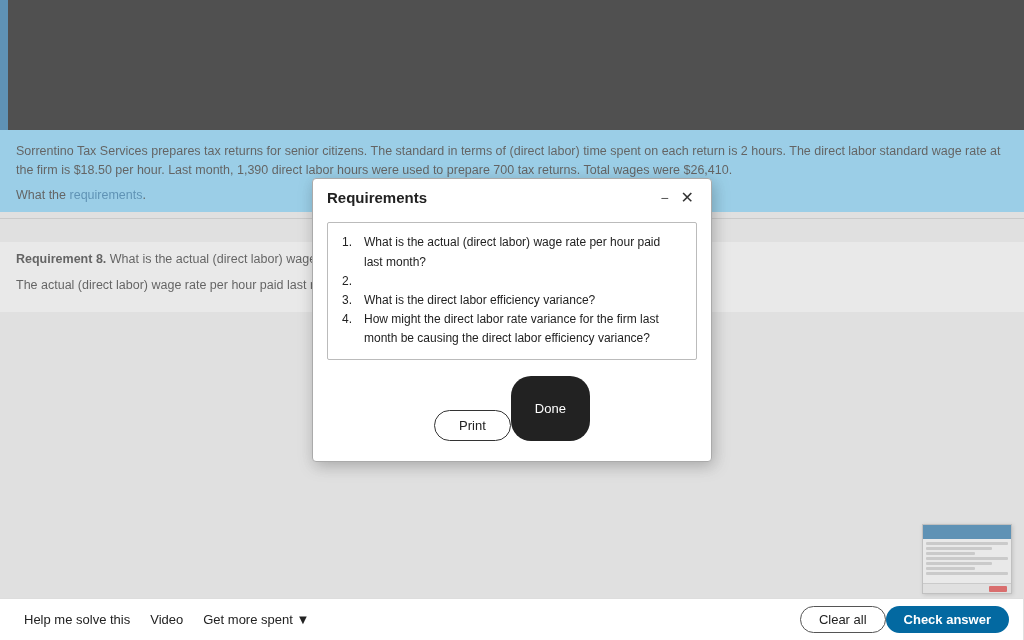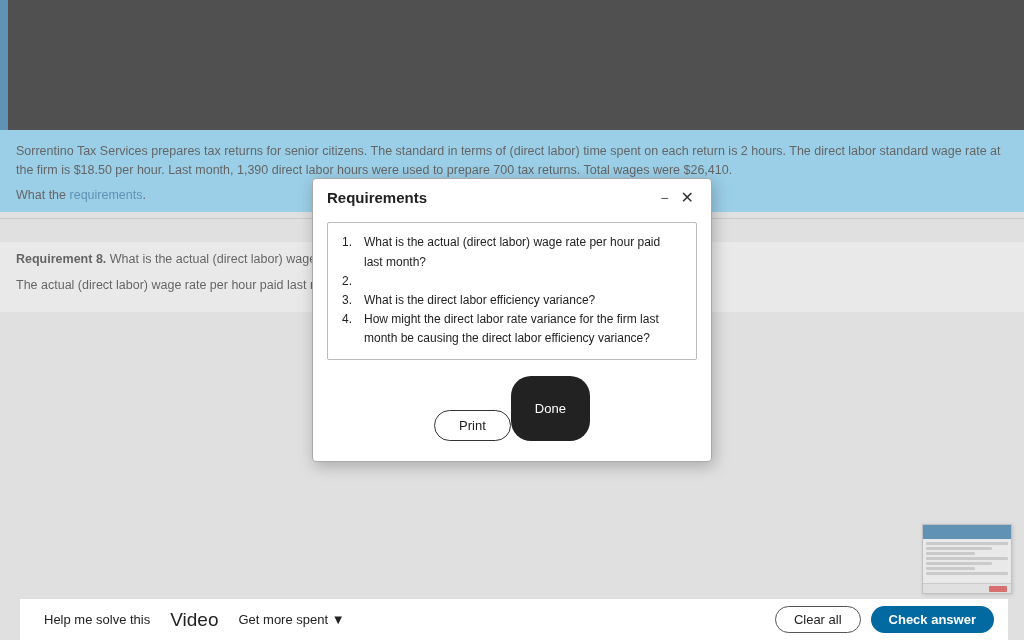--- a/index.html
+++ b/index.html
@@ -240,51 +240,49 @@
       font-size: 5px;
       color: #fff;
       display: flex;
       align-items: center;
       justify-content: center;
     }
 
     
     .bottom-toolbar {
       position: fixed;
-      bottom: 0; left: 0; right: 16px;
+      bottom: 0; left: 0; right: 1px;
       height: 42px;
       background: #fff;
       border-top: 1px solid #ddd;
       display: flex;
       align-items: center;
       padding: 0 14px;
       gap: 0;
       z-index: 200;
-      margin-left: 20px;
     }
     .bottom-left {
       display: flex;
       align-items: center;
       gap: 0;
       flex: 1;
     }
     .toolbar-link {
       font-size: 13px;
       color: #222;
       cursor: pointer;
       padding: 0 10px;
       text-decoration: none;
       background: none;
       border: none;
     }
 
     .bottom-right {
       display: flex;
       align-items: center;
-      gap: 10px;
     }
 
     .btn-clear-all {
       border: 1.5px solid #555;
       background: #fff;
       border-radius: 20px;
       padding: 5px 18px;
       font-size: 13px;
       cursor: pointer;
       color: #222;
@@ -299,21 +297,21 @@
       cursor: pointer;
       color: #fff;
       font-weight: bold;
     }
 
     .video-btn {
       display: flex;
       align-items: center;
       gap: 4px;
       cursor: pointer;
-      font-size: 19px;
+      font-size: 13px;
       color: #222;
       text-decoration: none;
       background: none;
       border: none;
       text-align: right;
     }
   </style>
 </head>
 <body>
 

